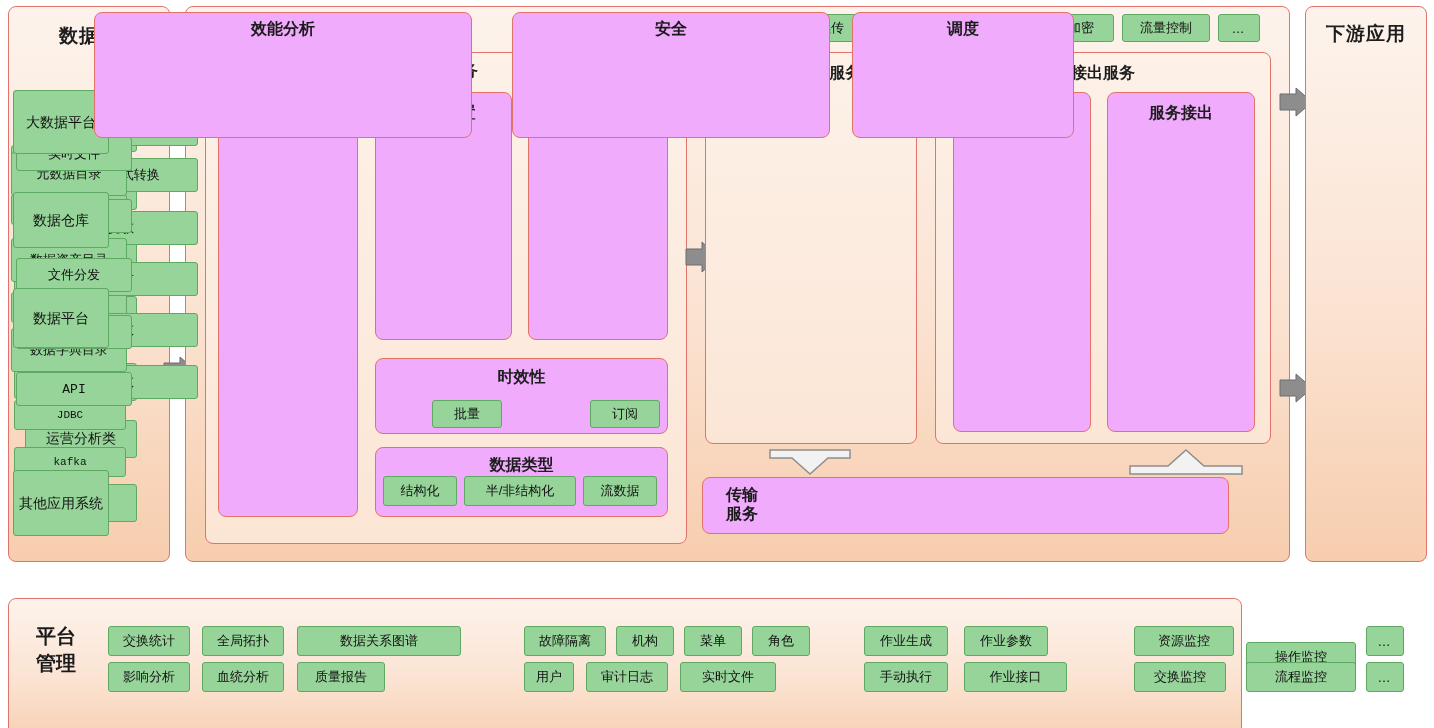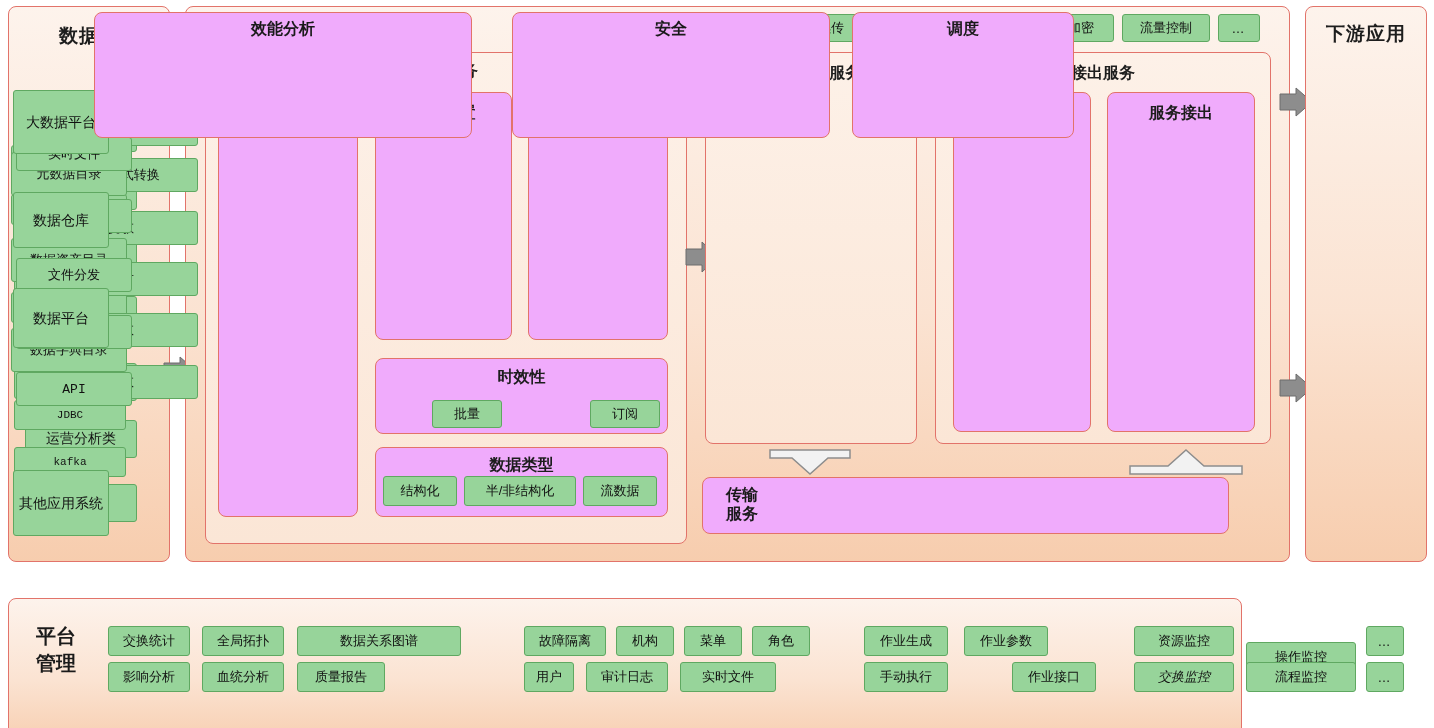--- a/index.html
+++ b/index.html
@@ -292,22 +292,22 @@
   <div class="gbox small mgmt-item" style="position:absolute;left:524px;top:662px;width:50px;">用户</div>
   <div class="gbox small mgmt-item" style="position:absolute;left:586px;top:662px;width:82px;">审计日志</div>
   <div class="gbox small mgmt-item" style="position:absolute;left:680px;top:662px;width:96px;">实时文件</div>
 
   <div class="panel plain mgmt-group" style="left:852px;width:222px;">
     <div class="g-title">调度</div>
   </div>
   <div class="gbox small mgmt-item" style="position:absolute;left:864px;top:626px;width:84px;">作业生成</div>
   <div class="gbox small mgmt-item" style="position:absolute;left:964px;top:626px;width:84px;">作业参数</div>
   <div class="gbox small mgmt-item" style="position:absolute;left:864px;top:662px;width:84px;">手动执行</div>
-  <div class="gbox small mgmt-item" style="position:absolute;left:964px;top:662px;width:84px;margin-left:48px;">作业接口</div>
+  <div class="gbox small mgmt-item" style="position:absolute;left:964px;top:662px;width:103px;">作业接口</div>
 
   <div class="gbox small mgmt-item" style="position:absolute;left:1134px;top:626px;width:100px;">资源监控</div>
   <div class="gbox small mgmt-item" style="position:absolute;left:1246px;top:642px;width:110px;">操作监控</div>
   <div class="gbox small mgmt-item more-dots" style="position:absolute;left:1366px;top:626px;width:38px;">…</div>
-  <div class="gbox small mgmt-item" style="position:absolute;left:1134px;top:662px;width:100px;font-style:italic;">交换监控</div>
+  <div class="gbox small mgmt-item" style="position:absolute;left:1134px;top:662px;width:92px;">交换监控</div>
   <div class="gbox small mgmt-item" style="position:absolute;left:1246px;top:662px;width:110px;">流程监控</div>
   <div class="gbox small mgmt-item more-dots" style="position:absolute;left:1366px;top:662px;width:38px;">…</div>
 
 </div>
 
 </body></html>

